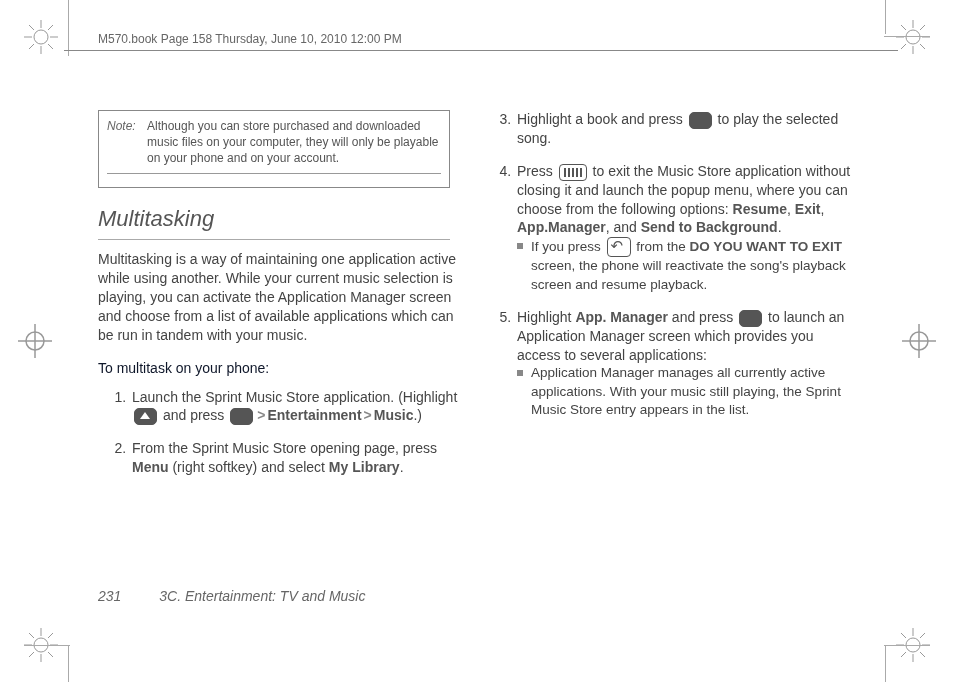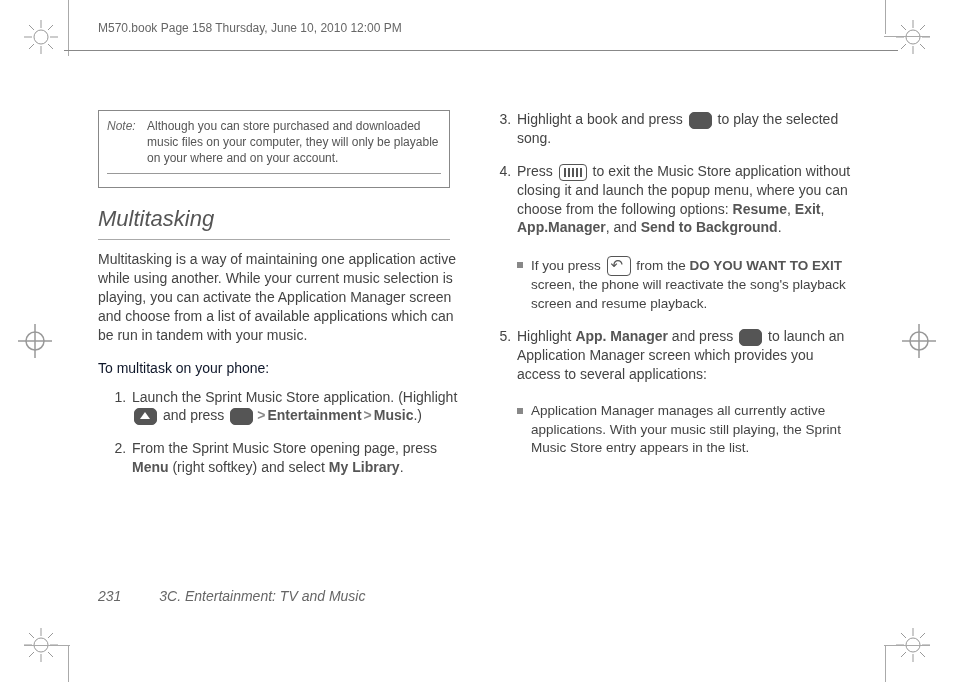--- a/index.html
+++ b/index.html
@@ -1,21 +1,21 @@
 <!DOCTYPE html>
 <html><head>
 <meta charset="utf-8">
 <style>
   html,body{margin:0;padding:0;width:954px;height:682px;background:#fff;font-family:Arial,Helvetica,sans-serif;color:#444;font-size:14px;line-height:1.35;position:relative}
   .crop{position:absolute}
   .crop svg{display:block}
   .deco-sun{stroke:#999;fill:none;stroke-width:1}
   .deco-cross{stroke:#999;fill:none;stroke-width:1.5}
   .hairline{position:absolute;background:#aaa}
-  .header{position:absolute;top:20px;left:98px;font-size:12px;color:#666}
+  .header{position:absolute;top:31px;left:98px;font-size:12px;color:#666}
   .header-rule{position:absolute;top:50px;left:64px;width:834px;height:1px;background:#888}
   .page{position:absolute;top:110px;left:98px;width:758px;height:470px;display:flex;gap:12px}
   .col{flex:1;min-width:0}
   .note-box{border:1px solid #888;padding:7px 8px;font-size:12px;color:#555;margin-bottom:16px;width:352px;box-sizing:border-box}
   .note-box .nb-row{display:flex;gap:6px}
   .note-box .nb-label{font-style:italic;color:#666;flex:0 0 34px}
   .note-box .nb-body{flex:1}
   .note-box hr{border:none;border-top:1px solid #999;margin:6px 0}
   h2.section{font-size:22px;font-style:italic;font-weight:normal;color:#555;margin:16px 0 6px 0}
   .section-rule{height:1px;background:#aaa;margin-bottom:10px;width:352px}
@@ -24,21 +24,21 @@
   ol.steps{margin:0;padding:0 0 0 32px}
   ol.steps>li{margin:0 0 14px 0;padding-left:2px}
   .key{display:inline-block;vertical-align:middle;margin:0 2px}
   .key-round{width:21px;height:15px;border:1.5px solid #555;border-radius:5px;background:#555;display:inline-block;vertical-align:middle}
   .key-chip{display:inline-block;width:26px;height:15px;border:1.5px solid #555;border-radius:4px;background:#fff;vertical-align:middle;position:relative}
   .key-chip::after{content:"";position:absolute;left:4px;top:3px;width:18px;height:9px;background:repeating-linear-gradient(90deg,#555 0 2px,transparent 2px 4px)}
   .key-back{display:inline-block;width:22px;height:18px;border:1.5px solid #555;border-radius:4px;vertical-align:middle;position:relative}
   .key-back::after{content:"↶";position:absolute;left:3px;top:-2px;font-size:15px;color:#555}
   .bold{font-weight:bold;color:#555}
   .gt{font-weight:bold;color:#888;margin:0 2px}
-  ul.sub{list-style:none;margin:19px 0 0 0;padding:0}
+  ul.sub{list-style:none;margin:0 0 0 0;padding:0}
   ul.sub>li{position:relative;padding-left:14px;margin-bottom:8px;font-size:13.5px}
   ul.sub>li::before{content:"";position:absolute;left:0;top:6px;width:6px;height:6px;background:#888}
   .footer{position:absolute;bottom:76px;left:98px;font-style:italic;color:#666;font-size:14px}
   .footer .pn{margin-right:34px;font-style:italic}
   .home-icon{display:inline-block;width:21px;height:15px;border:1.5px solid #555;border-radius:5px;background:#555;vertical-align:middle;position:relative}
   .home-icon::after{content:"";position:absolute;left:5px;top:3px;width:0;height:0;border-left:5px solid transparent;border-right:5px solid transparent;border-bottom:7px solid #fff}
 </style>
 </head>
 <body>
 
@@ -127,21 +127,21 @@
 
 <div class="header">M570.book  Page 158  Thursday, June 10, 2010  12:00 PM</div>
 <div class="header-rule"></div>
 
 <div class="page">
 
   <div class="col">
     <div class="note-box">
       <div class="nb-row">
         <div class="nb-label">Note:</div>
-        <div class="nb-body">Although you can store purchased and downloaded music files on your computer, they will only be playable on your where and on your account.</div>
+        <div class="nb-body">Although you can store purchased and downloaded music files on your computer, they will only be playable on your phone and on your account.</div>
       </div>
       <hr>
       <div class="nb-row">
         <div class="nb-label"></div>
       </div>
     </div>
 
     <h2 class="section">Multitasking</h2>
     <div class="section-rule"></div>
 

